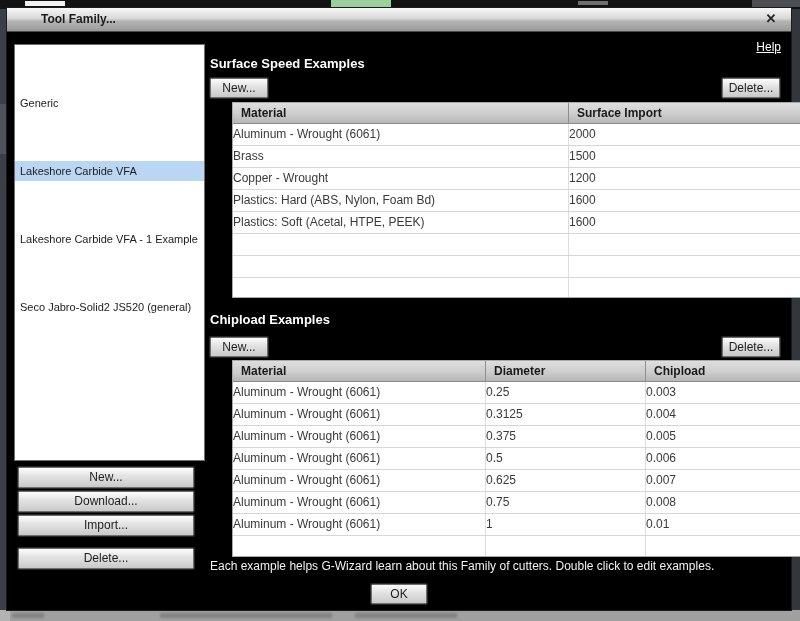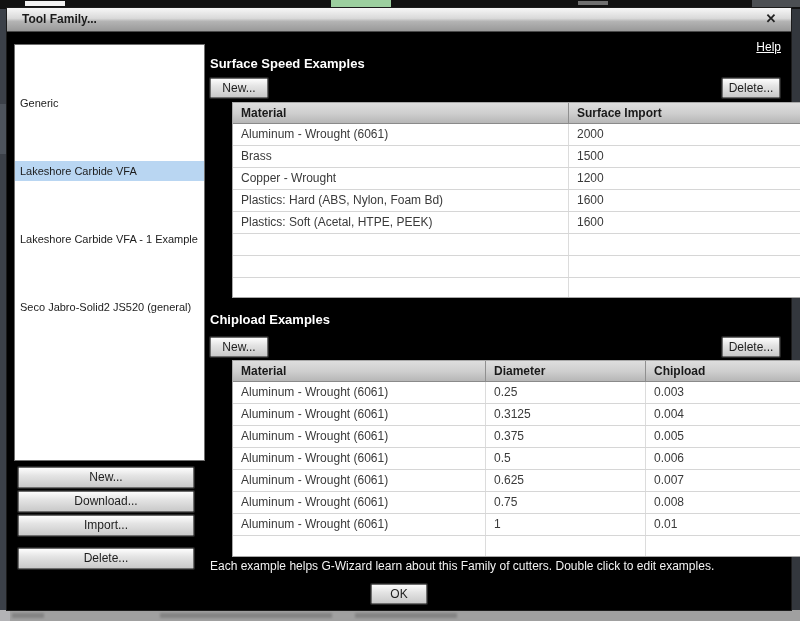--- a/index.html
+++ b/index.html
@@ -28,21 +28,21 @@
   .dialog {
     position: absolute; left: 7px; top: 8px; width: 784px; height: 602px;
     background: #000; box-shadow: 0 0 0 1px #1c1c1c;
   }
   .titlebar {
     position: absolute; left: 0; top: 0; width: 100%; height: 24px;
     background: linear-gradient(#f7f7f7, #d9d9d9 45%, #b4b4b4 58%, #999999);
     border-bottom: 1px solid #4a4a4a;
   }
   .titlebar .title {
-    position: absolute; left: 15px; top: 4px;
+    position: absolute; left: 34px; top: 4px;
     font-size: 12px; font-weight: bold; color: #1b1b1b;
   }
   .close-x {
     position: absolute; right: 12px; top: 3px; width: 16px; height: 16px;
     font-size: 13px; font-weight: bold; color: #222; text-align: center;
     line-height: 16px; cursor: pointer;
   }
   .help-link {
     position: absolute; right: 10px; top: 32px;
     font-size: 12px; color: #fff; text-decoration: underline; cursor: pointer;
@@ -105,21 +105,21 @@
     border-bottom: 1px solid #8a8a8a;
   }
   .t-h-cell {
     font-size: 12px; font-weight: bold; color: #1a1a1a;
     line-height: 20px; padding-left: 8px;
     border-right: 1px solid #8f8f8f; overflow: hidden; white-space: nowrap;
   }
   .t-h-cell:last-child { border-right: none; }
   .t-row { display: flex; height: 22px; border-bottom: 1px solid #d6d6d6; background: #fff; }
   .t-cell {
-    font-size: 12px; color: #3a3a3a; line-height: 21px; padding-left: 8px;
+    font-size: 12px; color: #3a3a3a; line-height: 21px; 
     border-right: 1px solid #dcdcdc; overflow: hidden; white-space: nowrap;
   }
   .t-cell:last-child { border-right: none; }
   
   .ss-mat   { width: 336px; }
   .ss-speed { width: 232px; }
   
   .cl-mat  { width: 253px; }
   .cl-dia  { width: 160px; }
   .cl-chip { width: 155px; }

